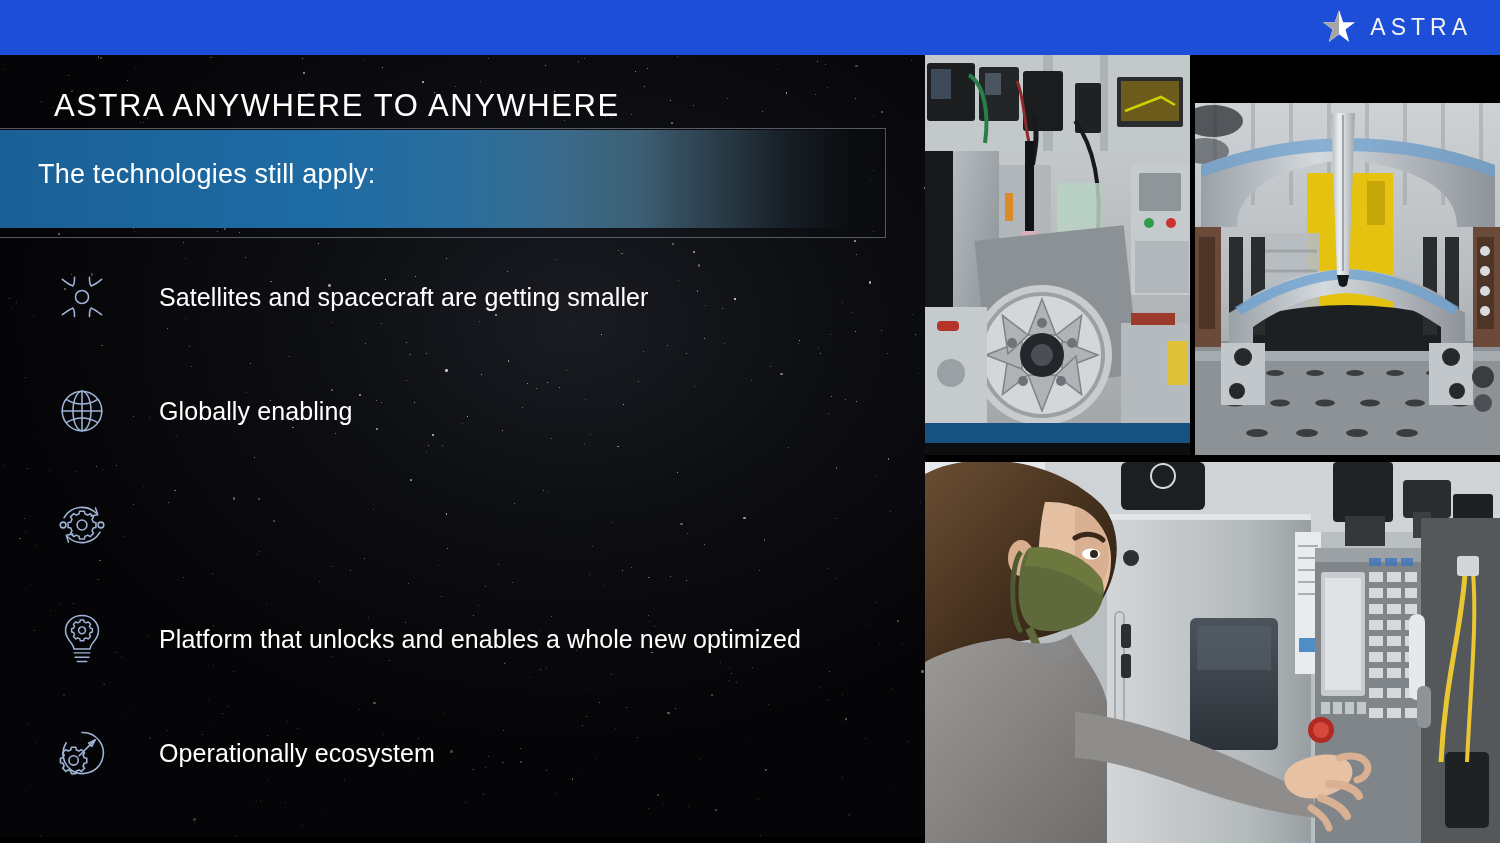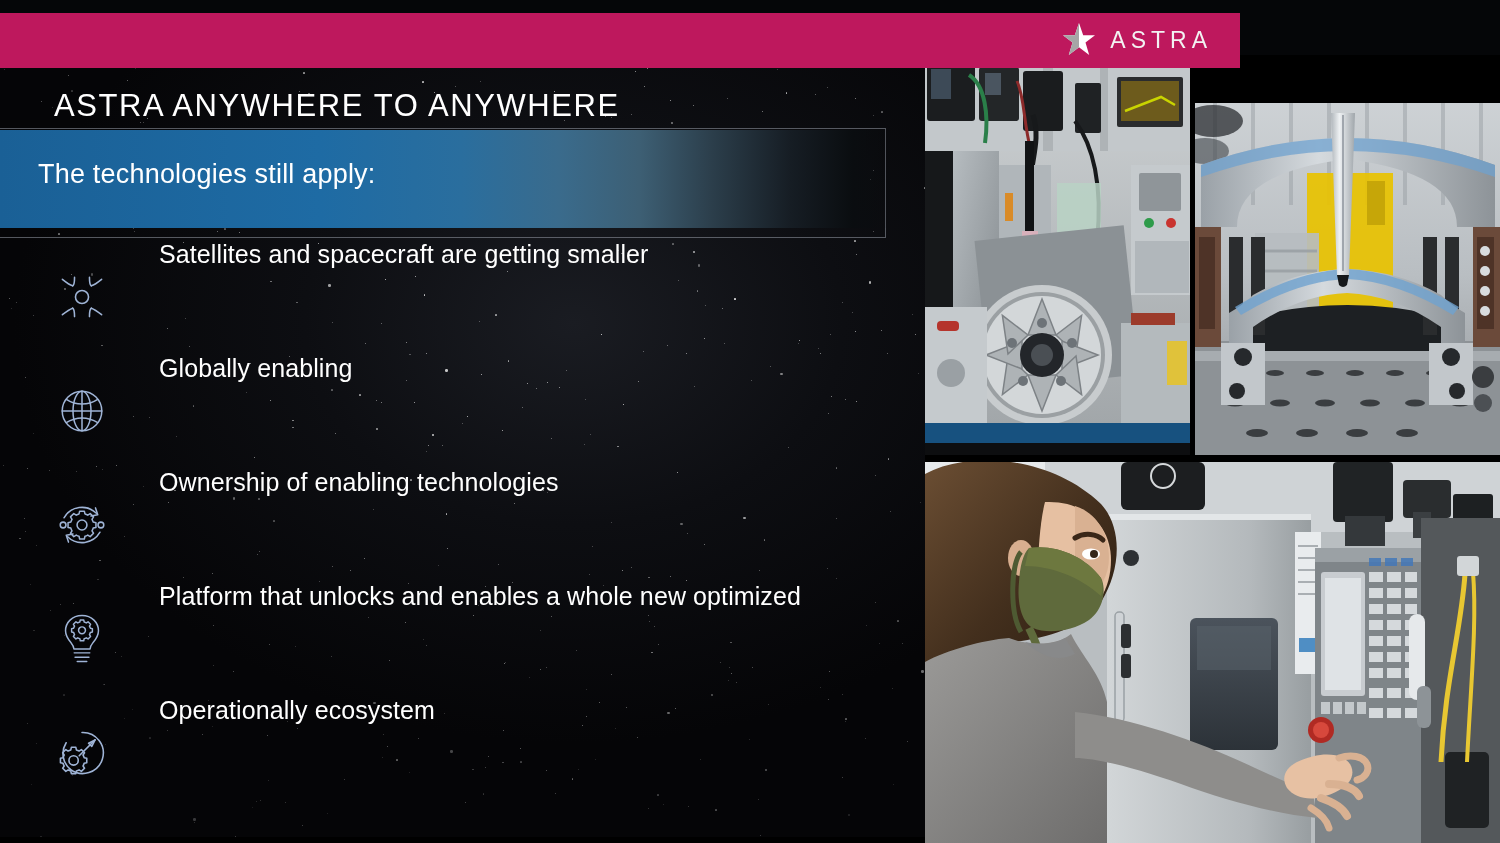--- a/index.html
+++ b/index.html
@@ -16,25 +16,24 @@
     width: 1500px;
     height: 843px;
     overflow: hidden;
     background: #050608;
   }
 
   
   .topbar {
     position: absolute;
     left: 0; top: 0;
-    width: 1240px;
+    width: 1500px;
     height: 55px;
-    background: #be185d;
+    background: #1d4ed8;
     z-index: 40;
-    margin-top: 13px;
   }
   .brand {
     position: absolute;
     right: 28px;
     top: 0;
     height: 55px;
     display: flex;
     align-items: center;
     gap: 14px;
   }
@@ -126,20 +125,21 @@
   .bullets {
     position: absolute;
     left: 0;
     top: 185px;
     width: 925px;
     z-index: 11;
   }
   .bullet-row {
     position: relative;
     display: flex;
+    align-items: center;
     height: 114px;
   }
   .bullet-icon {
     width: 74px;
     margin-left: 45px;
     display: flex;
     align-items: center;
     justify-content: center;
     flex: 0 0 auto;
   }
@@ -691,21 +691,20 @@
               <path d="M-2.6,-13.4 L2.6,-13.4 L3.3,-10.3 A10.8,10.8 0 0 1 6.4,-9 L9.1,-10.7 L12.8,-7 L11.1,-4.3 A10.8,10.8 0 0 1 12.4,-1.2 L15.5,-0.5 L15.5,4.7 L12.4,5.4 A10.8,10.8 0 0 1 11.1,8.5 L12.8,11.2 L9.1,14.9 L6.4,13.2 A10.8,10.8 0 0 1 3.3,14.5 L2.6,17.6 L-2.6,17.6 L-3.3,14.5 A10.8,10.8 0 0 1 -6.4,13.2 L-9.1,14.9 L-12.8,11.2 L-11.1,8.5 A10.8,10.8 0 0 1 -12.4,5.4 L-15.5,4.7 L-15.5,-0.5 L-12.4,-1.2 A10.8,10.8 0 0 1 -11.1,-4.3 L-12.8,-7 L-9.1,-10.7 L-6.4,-9 A10.8,10.8 0 0 1 -3.3,-10.3 Z" transform="translate(0,-2)"></path>
             </g>
             <path d="M12 22 A23 23 0 0 1 48 17"></path>
             <path d="M52 38 A23 23 0 0 1 16 43"></path>
             <path d="M47 11 L49.5 18.5 L42 20"></path>
             <path d="M17 49 L14.5 41.5 L22 40"></path>
             <circle cx="11" cy="30" r="3.2"></circle>
             <circle cx="53" cy="30" r="3.2"></circle>
           </svg>
         </span>
-        <span class="bullet-label">Ownership of enabling technologies</span>
       </div>
 
       <div class="bullet-row">
         <span class="bullet-icon">
           <svg viewBox="0 0 60 64" width="52" height="56">
             <path d="M30 5 C18.5 5 11 13 11 22.5 C11 29 14.5 33 17.5 36.5 C19.6 39 20.5 41 20.7 43.5 L39.3 43.5 C39.5 41 40.4 39 42.5 36.5 C45.5 33 49 29 49 22.5 C49 13 41.5 5 30 5 Z"></path>
             <line x1="21" y1="48" x2="39" y2="48"></line>
             <line x1="22" y1="53" x2="38" y2="53"></line>
             <path d="M24.5 58 L35.5 58"></path>
             <g transform="translate(30,22)">

